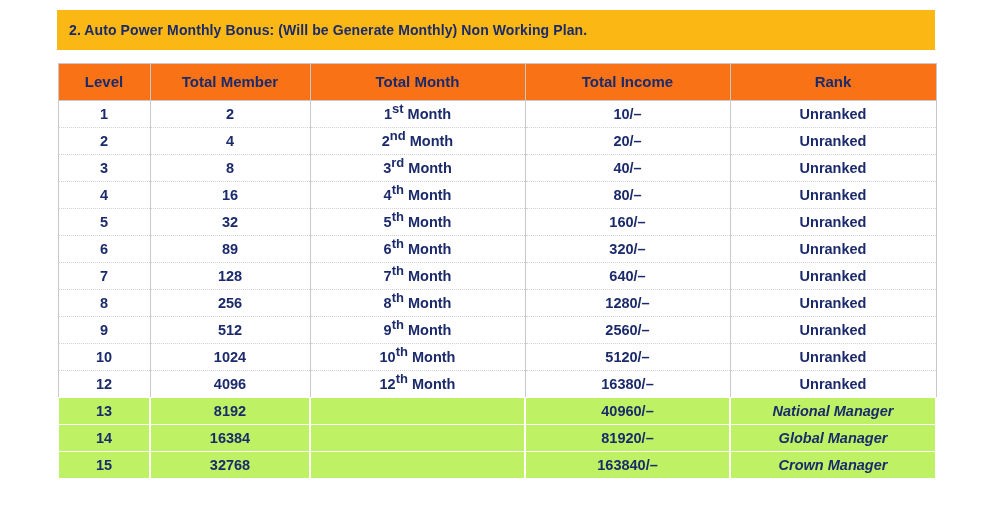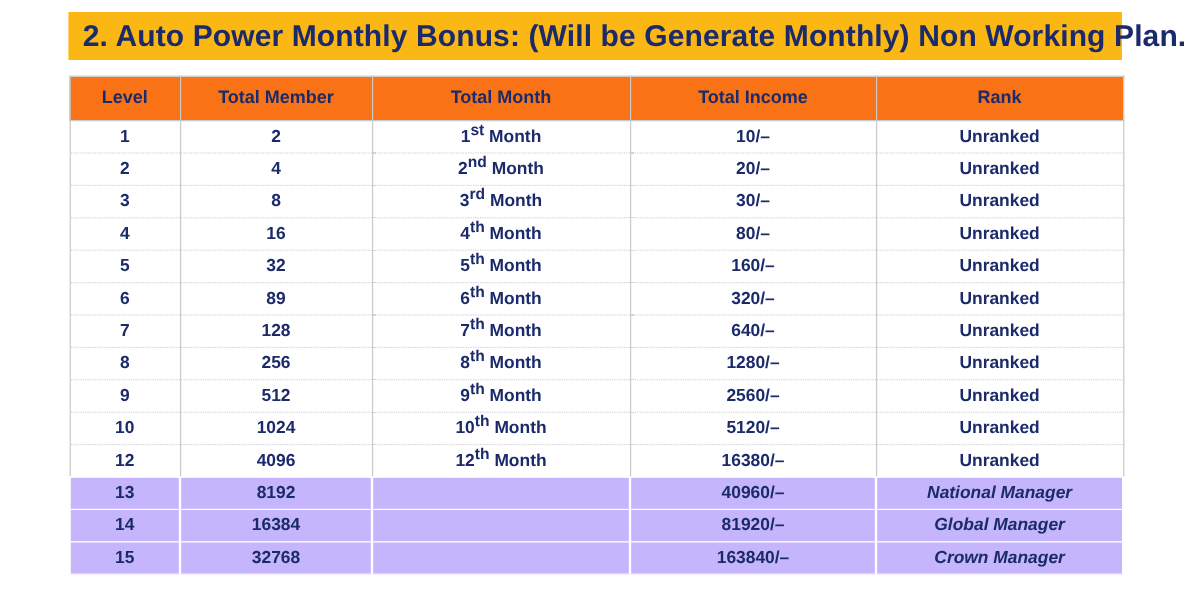--- a/index.html
+++ b/index.html
@@ -26,21 +26,21 @@
     width: 878px;
     height: 40px;
     background: #fbb713;
     display: flex;
     align-items: center;
     padding-left: 12px;
     box-sizing: border-box;
   }
   .title-text {
     color: #1b2a6b;
-    font-size: 25px;
+    font-size: 14px;
     font-weight: bold;
     letter-spacing: 0.1px;
     white-space: nowrap;
   }
   table.bonus-table {
     position: absolute;
     left: 57px;
     top: 63px;
     width: 878px;
     border-collapse: collapse;
@@ -69,21 +69,21 @@
     padding: 5px 0 5px 0;
     border-left: 1px solid #c9c9c9;
     border-right: 1px solid #c9c9c9;
     border-top: 1px dotted #d2d2d2;
     border-bottom: 1px dotted #d2d2d2;
     background: #ffffff;
     height: 24px;
     box-sizing: border-box;
   }
   table.bonus-table tr.highlight td {
-    background: #c4b5fd;
+    background: #bef264;
     border-top: 1px solid #ffffff;
     border-bottom: 1px solid #ffffff;
     border-left: 2px solid #ffffff;
     border-right: 2px solid #ffffff;
   }
   table.bonus-table tr.highlight td.cell-month {
     color: #fbb713;
   }
   .sup {
     font-size: 13px;
@@ -131,21 +131,21 @@
           <td>2</td>
           <td>4</td>
           <td class="cell-month"><span>2</span><span class="sup">nd</span><span> Month</span></td>
           <td>20/–</td>
           <td class="cell-rank">Unranked</td>
         </tr>
         <tr>
           <td>3</td>
           <td>8</td>
           <td class="cell-month"><span>3</span><span class="sup">rd</span><span> Month</span></td>
-          <td>30/–</td>
+          <td>40/–</td>
           <td class="cell-rank">Unranked</td>
         </tr>
         <tr>
           <td>4</td>
           <td>16</td>
           <td class="cell-month"><span>4</span><span class="sup">th</span><span> Month</span></td>
           <td>80/–</td>
           <td class="cell-rank">Unranked</td>
         </tr>
         <tr>

